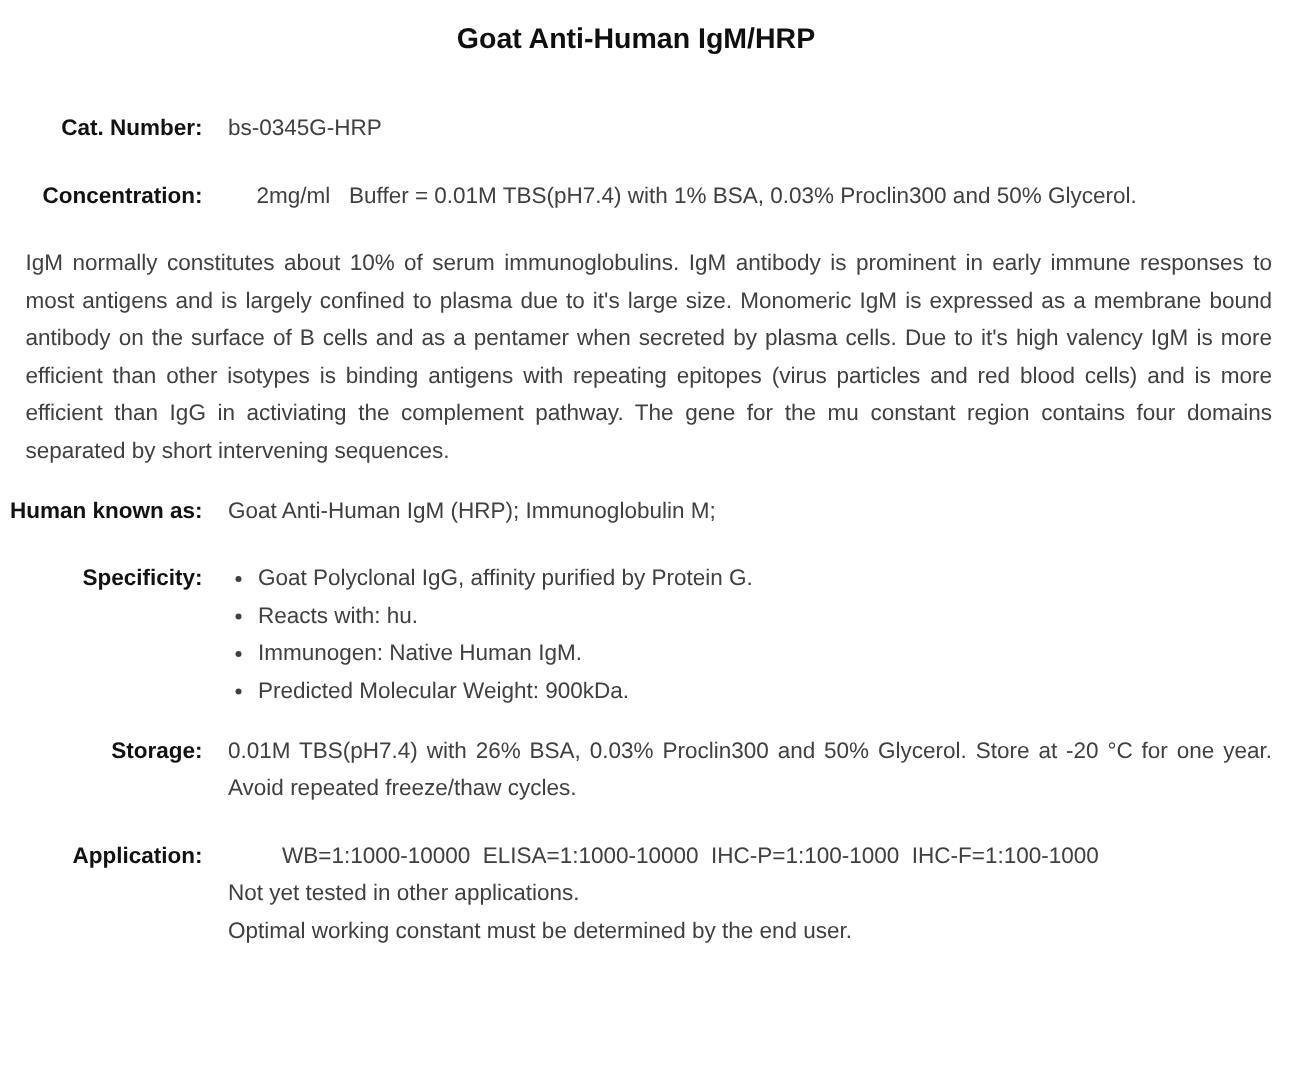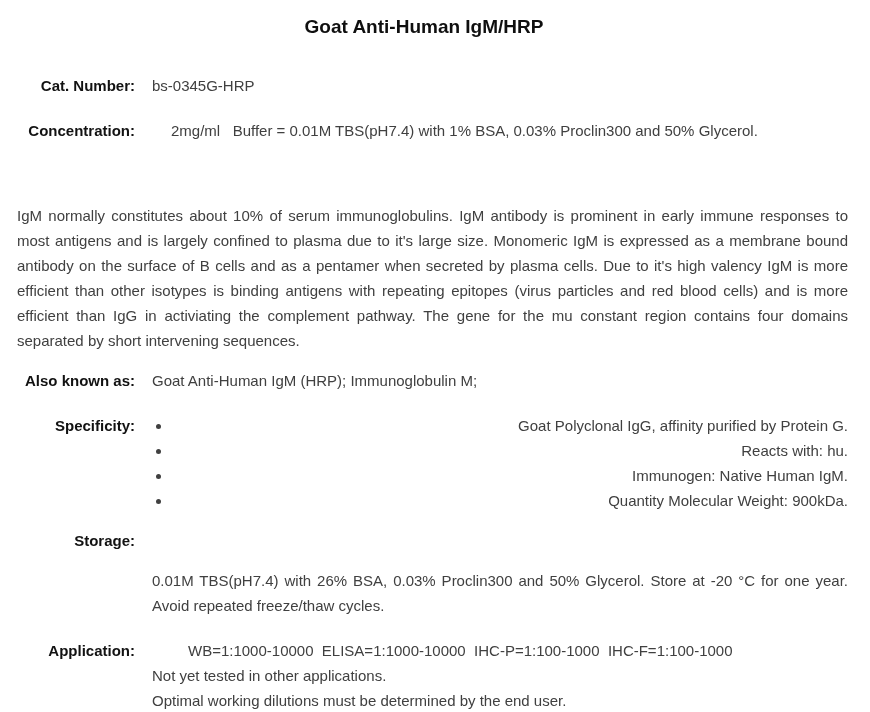--- a/index.html
+++ b/index.html
@@ -38,31 +38,30 @@
     min-width: 135px;
     text-align: right;
     font-weight: bold;
     color: #121212;
   }
   .value {
     margin-left: 17px;
     flex: 1;
     color: #404040;
   }
-  .justify { text-align: justify; margin-top: 40px; }
+  .justify { text-align: justify; }
   .pre { white-space: pre-wrap; margin-left: 36px; }
   ul.bullets {
     margin: 0;
     padding: 0 0 0 20px;
     list-style: disc;
   }
   ul.bullets li {
     padding: 0;
     margin: 0;
-    text-align: right;
   }
 </style>
 </head>
 <body>
 
 <div class="page">
 
   <h1 class="title">Goat Anti-Human IgM/HRP</h1>
 
   <div class="row">
@@ -74,43 +73,43 @@
   <div class="row">
     <div class="label">Concentration:</div>
     <div class="value pre">2mg/ml   Buffer = 0.01M TBS(pH7.4) with 1% BSA, 0.03% Proclin300 and 50% Glycerol.</div>
   </div>
 
   <div class="row mb15">
     <div class="value justify">IgM normally constitutes about 10% of serum immunoglobulins. IgM antibody is prominent in early immune responses to most antigens and is largely confined to plasma due to it's large size. Monomeric IgM is expressed as a membrane bound antibody on the surface of B cells and as a pentamer when secreted by plasma cells. Due to it's high valency IgM is more efficient than other isotypes is binding antigens with repeating epitopes (virus particles and red blood cells) and is more efficient than IgG in activiating the complement pathway. The gene for the mu constant region contains four domains separated by short intervening sequences.</div>
   </div>
 
   <div class="row">
-    <div class="label">Also known as:</div>
+    <div class="label">Human known as:</div>
     <div class="value">Goat Anti-Human IgM (HRP); Immunoglobulin M;</div>
   </div>
 
   <div class="row mb15">
     <div class="label">Specificity:</div>
     <div class="value">
       <ul class="bullets">
         <li>Goat Polyclonal IgG, affinity purified by Protein G.</li>
         <li>Reacts with: hu.</li>
         <li>Immunogen: Native Human IgM.</li>
-        <li>Quantity Molecular Weight: 900kDa.</li>
+        <li>Predicted Molecular Weight: 900kDa.</li>
       </ul>
     </div>
   </div>
 
   <div class="row">
     <div class="label">Storage:</div>
     <div class="value justify">0.01M TBS(pH7.4) with 26% BSA, 0.03% Proclin300 and 50% Glycerol. Store at -20 °C for one year. Avoid repeated freeze/thaw cycles.</div>
   </div>
 
   <div class="row">
     <div class="label">Application:</div>
     <div class="value">
       <div class="pre">WB=1:1000-10000  ELISA=1:1000-10000  IHC-P=1:100-1000  IHC-F=1:100-1000</div>
       <div>Not yet tested in other applications.</div>
-      <div>Optimal working dilutions must be determined by the end user.</div>
+      <div>Optimal working constant must be determined by the end user.</div>
     </div>
   </div>
 
 </div>
 
 </body></html>

